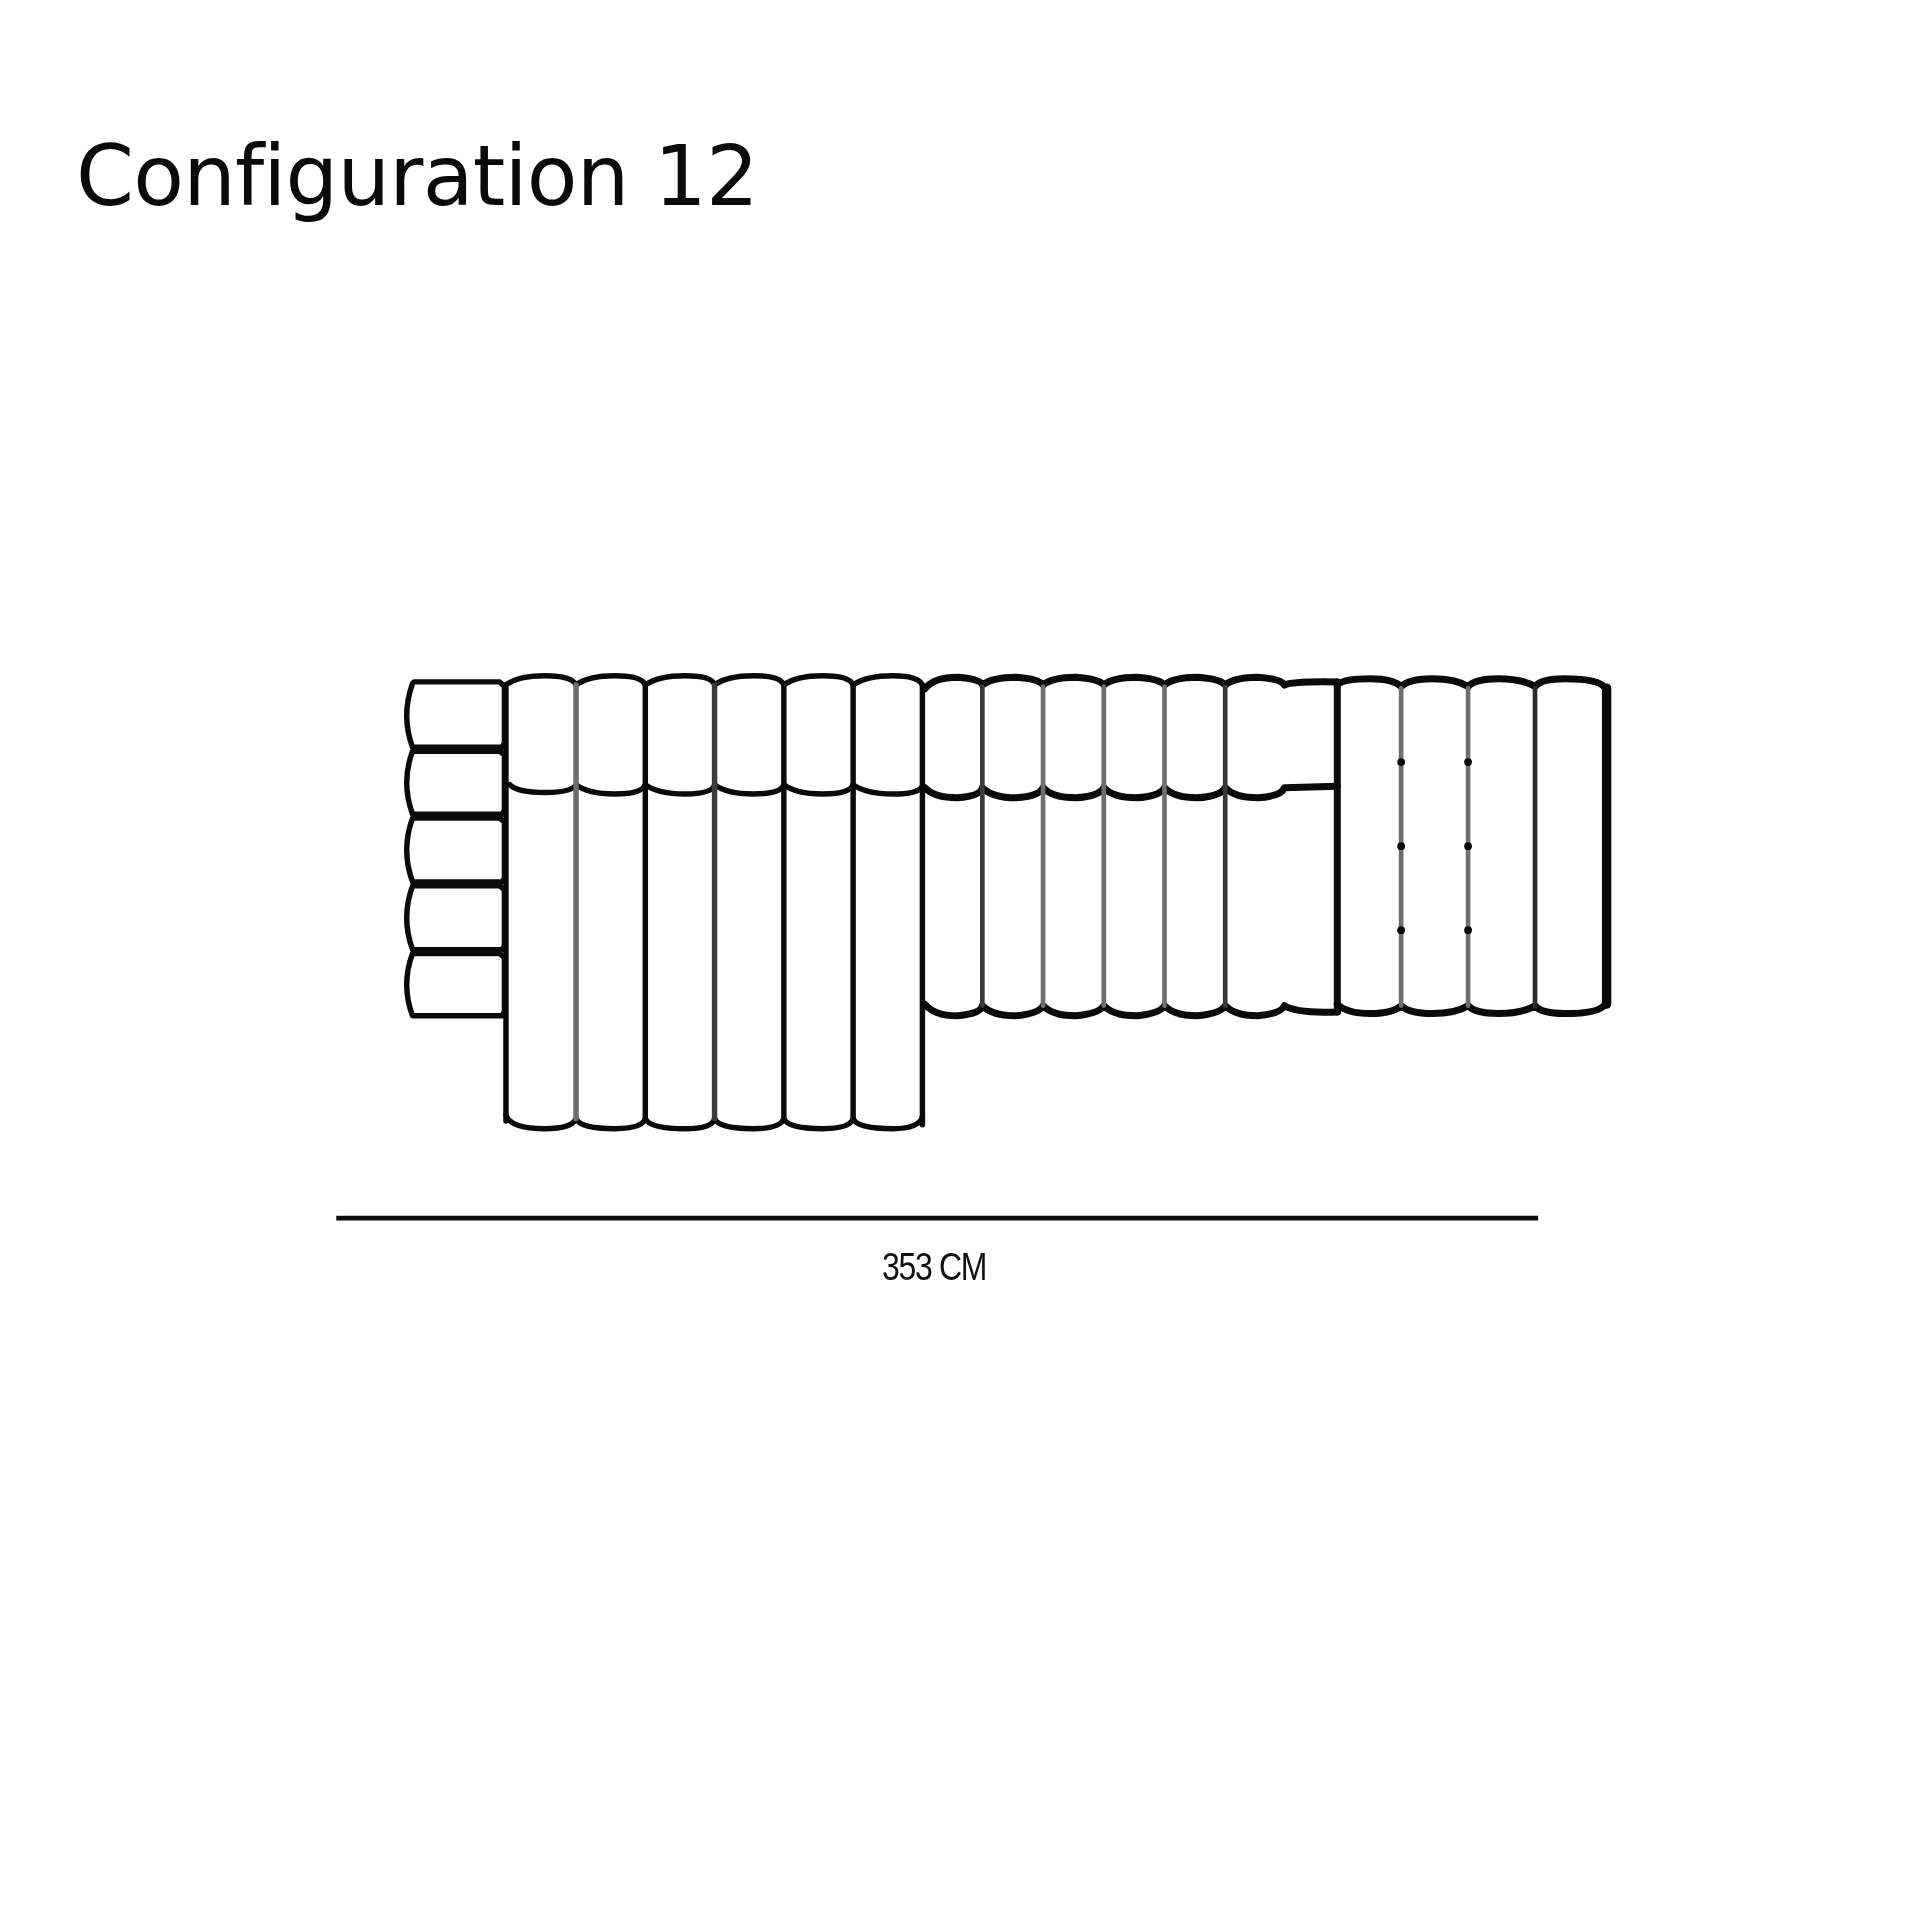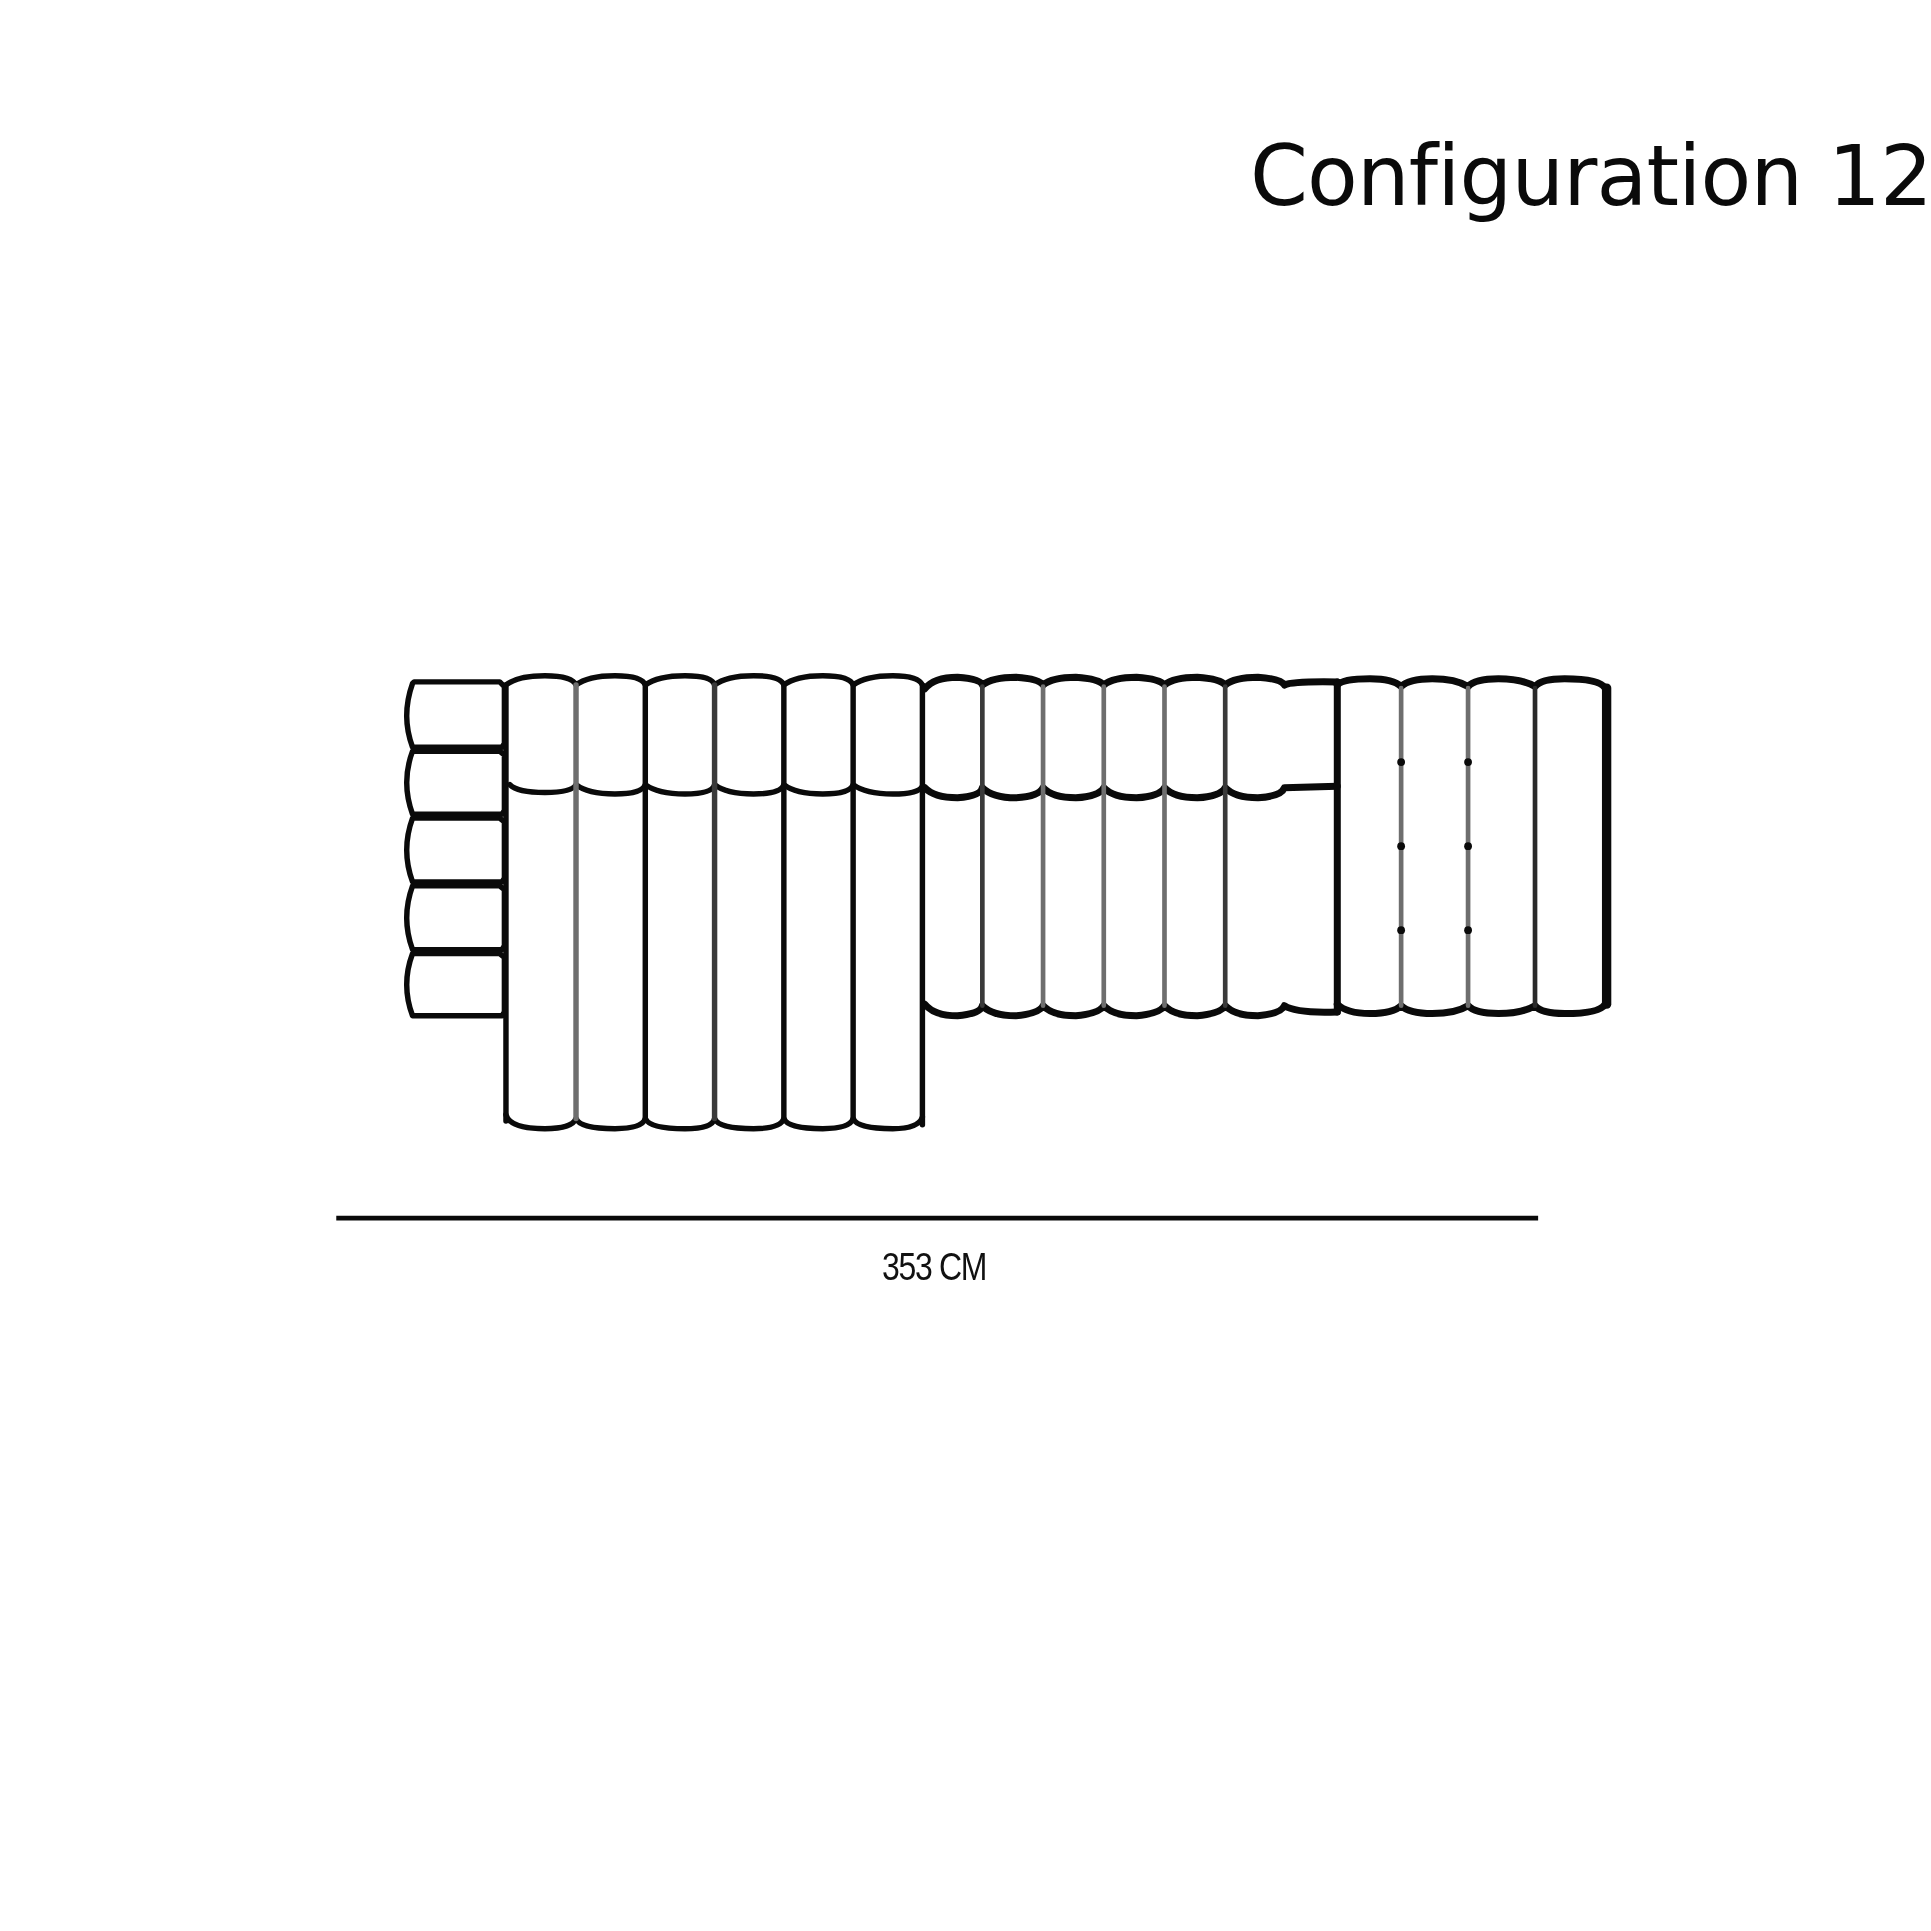--- a/index.html
+++ b/index.html
@@ -1,19 +1,19 @@
 <!DOCTYPE html>
 <html style="font-size:12.5px"><head>
   <meta charset="utf-8">
   <style>
     html, body { margin: 0; padding: 0; background: #ffffff; }
     body { width: 1932px; height: 1932px; position: relative; overflow: hidden; }
     .title {
       position: absolute; left: 0; width: 1932px; top: 128px;
-      text-align: right; font-family: "DejaVu Sans", sans-serif;
+      text-align: left; font-family: "DejaVu Sans", sans-serif;
       font-size: 83px; color: #0a0a0a; letter-spacing: -0.8px; padding-left: 76px; box-sizing: border-box;
     }
     svg.drawing { position: absolute; left: 0; top: 0; }
     .dim-label {
       position: absolute; top: 1245px; left: 825px; width: 218px; text-align: center;
       font-family: "Liberation Sans", sans-serif; font-size: 39px; color: #111111;
       transform: scaleX(0.82); transform-origin: center; letter-spacing: -1.6px;
     }
   </style>
 </head>

